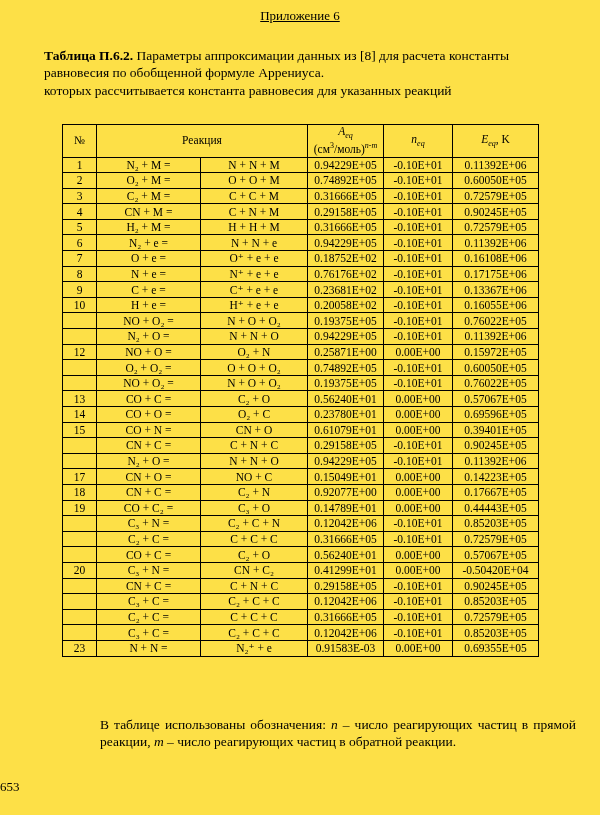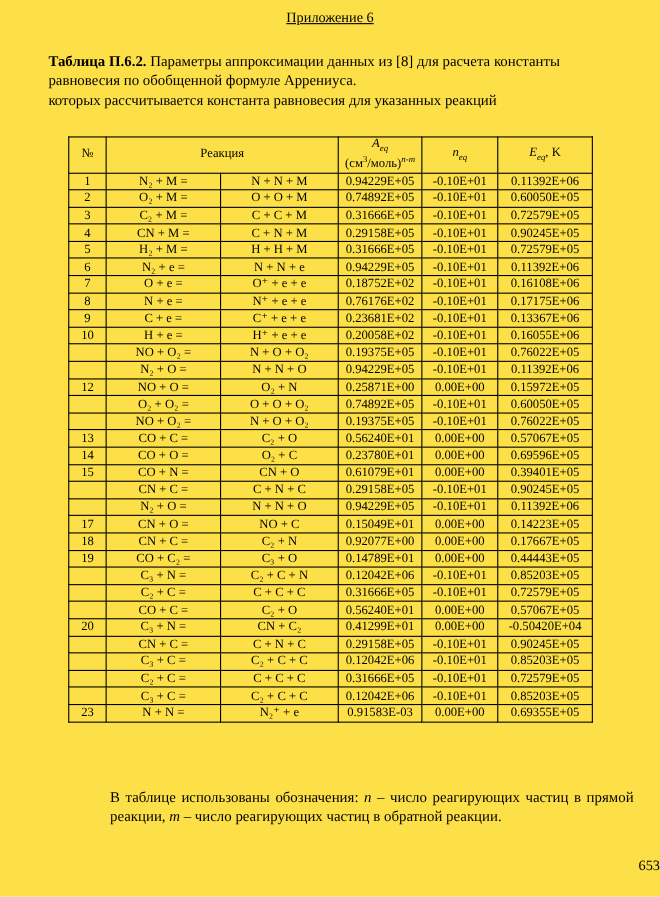--- a/index.html
+++ b/index.html
@@ -33,21 +33,21 @@
   col.c-n{width:69px;}
   col.c-e{width:86px;}
   .it{font-style:italic;}
   sub{font-size:8px;text-align:right;}
   sup{font-size:8px;}
   .footnote{
     position:absolute;top:716px;left:62px;width:476px;
     font-size:13.5px;line-height:1.28;text-align:justify;margin-left:38px;
   }
   .pagenum{
-    position:absolute;top:779px;left:0;width:100%;text-align:right;font-size:13px;
+    position:absolute;top:779px;left:0;width:100%;text-align:left;font-size:13px;
   }
 </style>
 </head>
 <body>
 
 <div class="page">
 
   <div class="running-head">
     <span>Приложение 6</span>
   </div>

